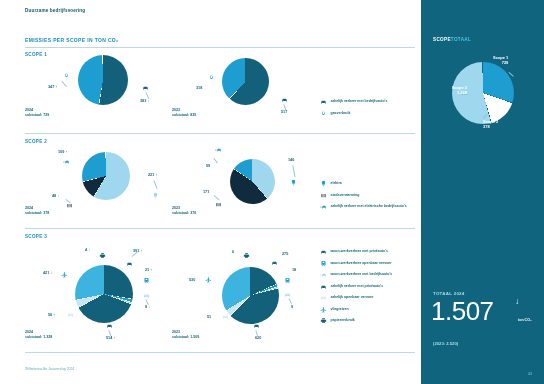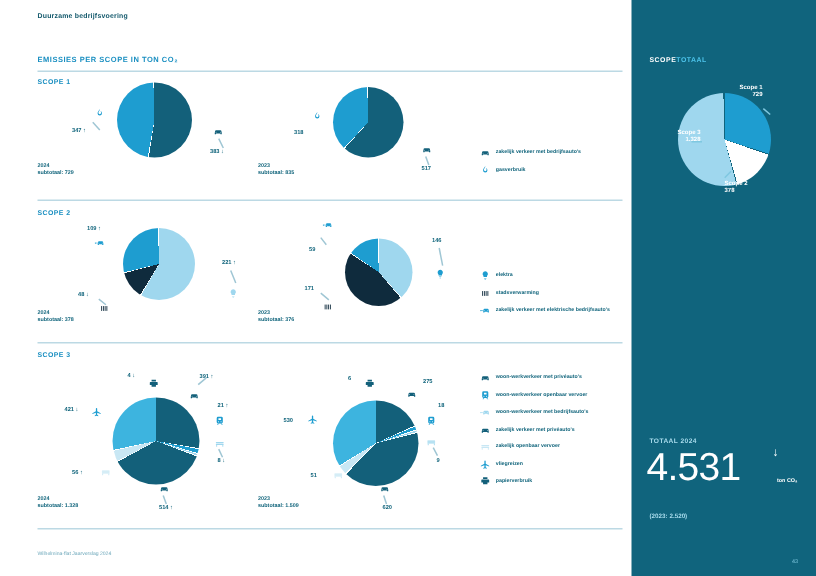--- a/index.html
+++ b/index.html
@@ -585,20 +585,20 @@
     </div>
     <div class="lead" style="left:40px; top:94px; width:7px; background:#7fc8e0;"></div>
 
     <div class="r-lab left-al" style="left:62px; top:119px;">
       <span class="v">Scope 2</span>
       <span class="v">378</span>
     </div>
     <div class="lead" style="left:62px; top:118px; width:6px; background:#7fc8e0; transform:rotate(-45deg);"></div>
 
     <div class="total-label">TOTAAL 2024</div>
-    <div class="total-num">4.531</div>
+    <div class="total-num">1.507</div>
     <div class="total-arrow">↓</div>
     <div class="total-unit">ton CO₂</div>
     <div class="prev-total">(2023: 2.520)</div>
     <div class="page-num">43</div>
   </div>
 
 </div>
 
 </body></html>

